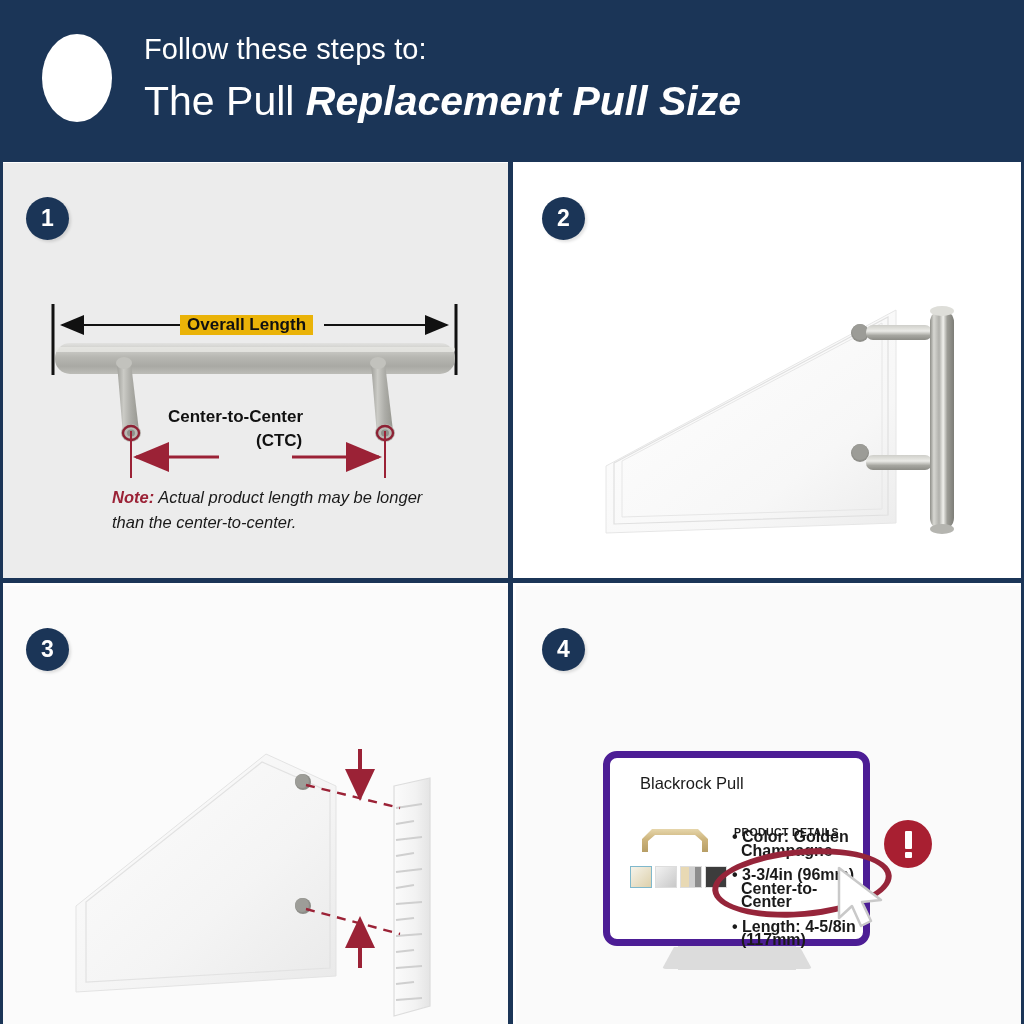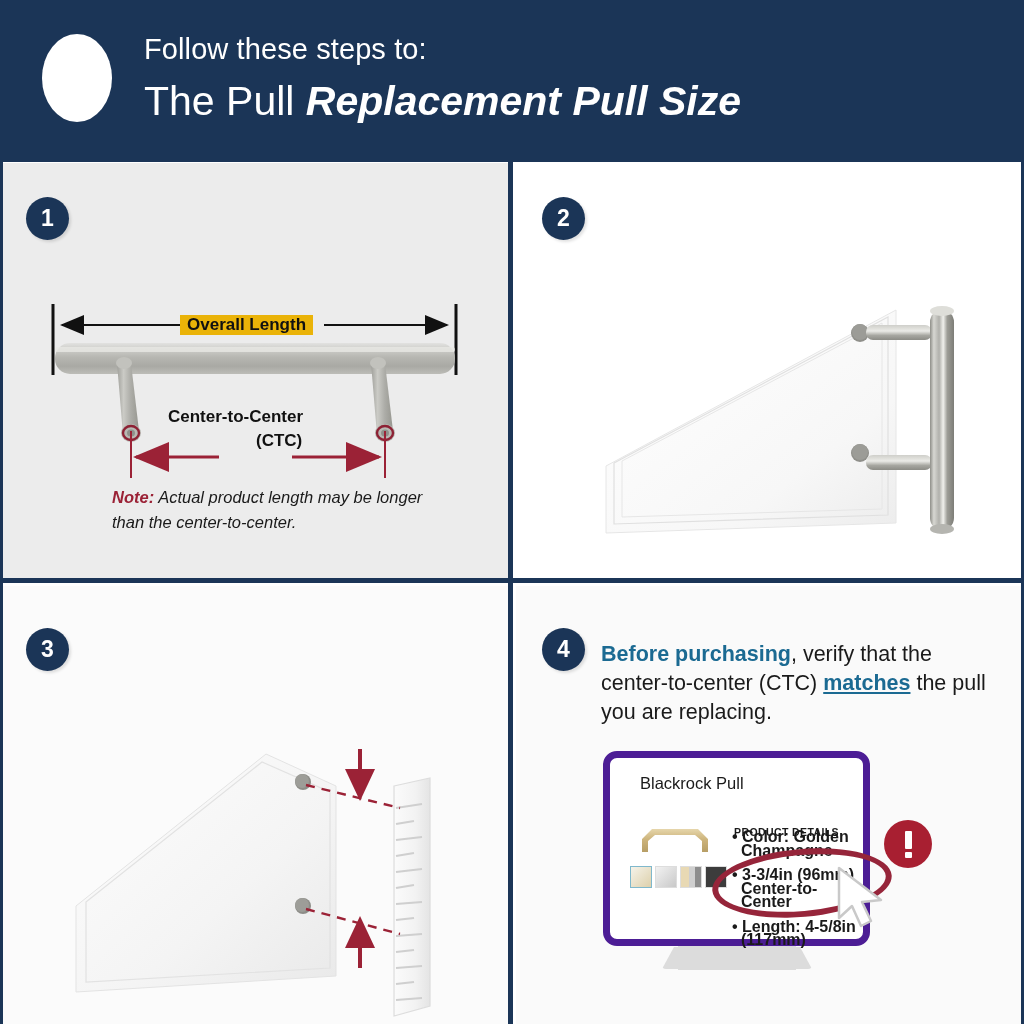--- a/index.html
+++ b/index.html
@@ -314,21 +314,20 @@
       <polygon points="345,362 375,362 360,330" fill="#9b2236"></polygon>
     </svg>
   </div>
 
   <div class="panel p4">
 
     <div class="badge" style="left:26px;top:42px;">
       <span>4</span>
     </div>
 
-    <div class="step-text" style="left:85px;top:54px;width:400px;"><b>Before purchasing</b><span>, verify that the center-to-center (CTC) </span><u class="match">matches</u><span> the pull you are replacing.</span></div>
   </div>
 
   <div class="mon-base"></div>
   <div class="mon-neck"></div>
 
   <div class="monitor">
     <div class="mon-title">Blackrock Pull</div>
 
     <svg class="prod-img" viewBox="0 0 86 48">
       <defs>

